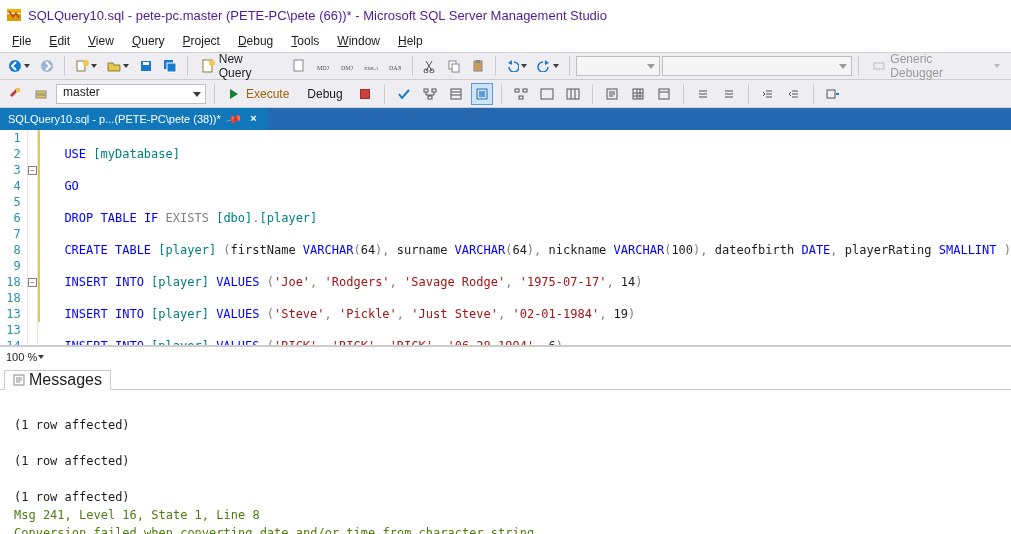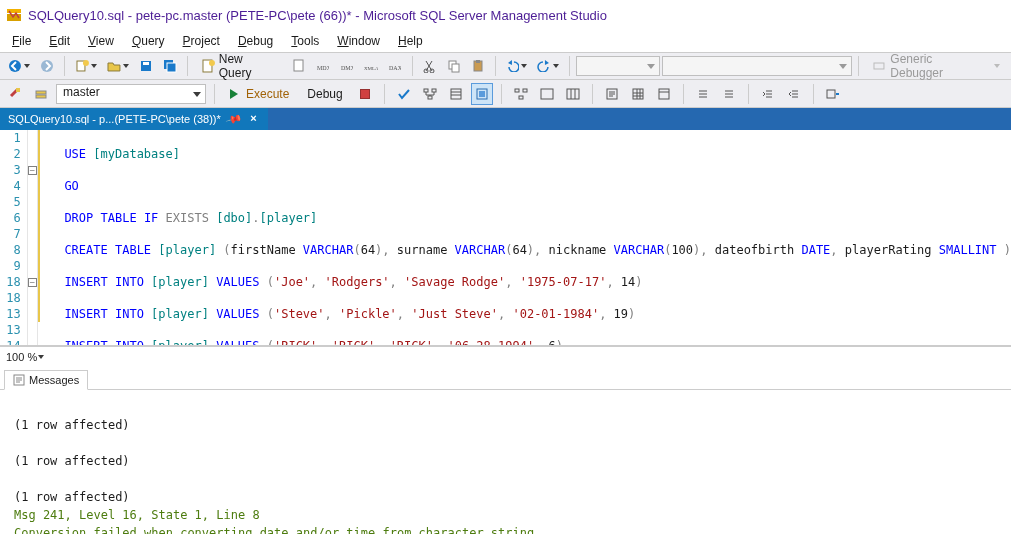--- a/index.html
+++ b/index.html
@@ -38,21 +38,21 @@
   .chg.y{background:#e8c64a}
   .code{flex:1;padding-left:24px;white-space:pre}
   .code .line{height:16px}
   .kw{color:var(--keyword)}
   .str{color:var(--string)}
   .id{color:var(--sys)}
   .gray{color:var(--gray)}
   .zoom{display:flex;align-items:center;gap:1px;padding:2px 6px;border-top:1px solid #ccc;background:#fff;font-size:11px;height:20px}
   .zoom .caret2{width:0;height:0;border-left:3px solid transparent;border-right:3px solid transparent;border-top:4px solid #3b3b3b}
   .result-tabs{display:flex;border-bottom:1px solid #ccc;background:#fff;padding-left:4px;padding-top:4px;gap:0;height:24px}
-  .rtab{border:1px solid #ccc;border-bottom:1px solid #fff;background:#fff;padding:2px 8px;display:flex;align-items:center;gap:4px;font-size:11px;margin-bottom:-1px}
+  .rtab{border:1px solid #ccc;border-bottom:1px solid #fff;background:#fff;padding:2px 8px;display:flex;align-items:center;gap:4px;font-size:16px;margin-bottom:-1px}
   .messages{font-family:Consolas,monospace;font-size:12px;padding:8px 14px;line-height:18px;white-space:pre;height:148px;overflow:auto}
   .err{color:#4d7c0f}
   .err-u{text-decoration:underline;text-decoration-color:#c80000}
   .dd-btn{display:flex;align-items:center}
   .bigcombo{height:20px;border:1px solid #bfbfbf;background:#f5f5f5;min-width:84px;display:inline-flex;align-items:center;padding:0 18px 0 6px;position:relative;color:#9a9a9a}
   .bigcombo .caret{position:absolute;right:4px;top:7px;width:0;height:0;border-left:4px solid transparent;border-right:4px solid transparent;border-top:5px solid #9a9a9a}
   .ghost{color:#9a9a9a}
   .mono{font-family:Consolas,monospace}
 </style>
 </head>

